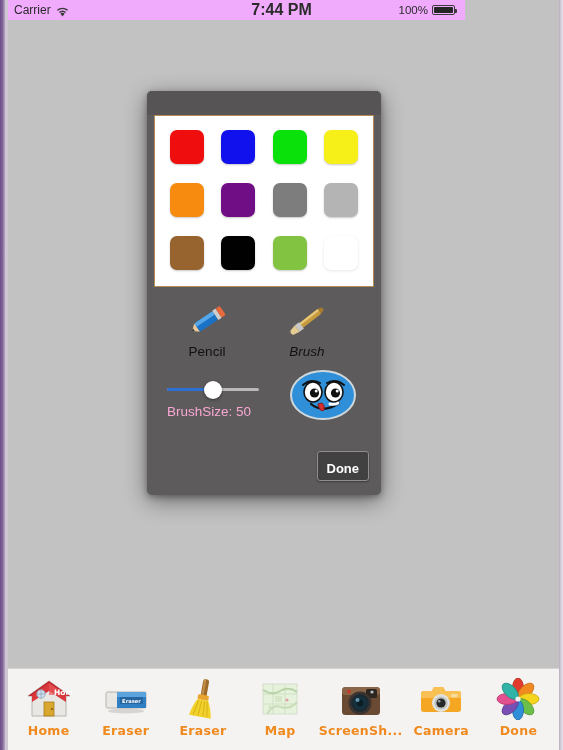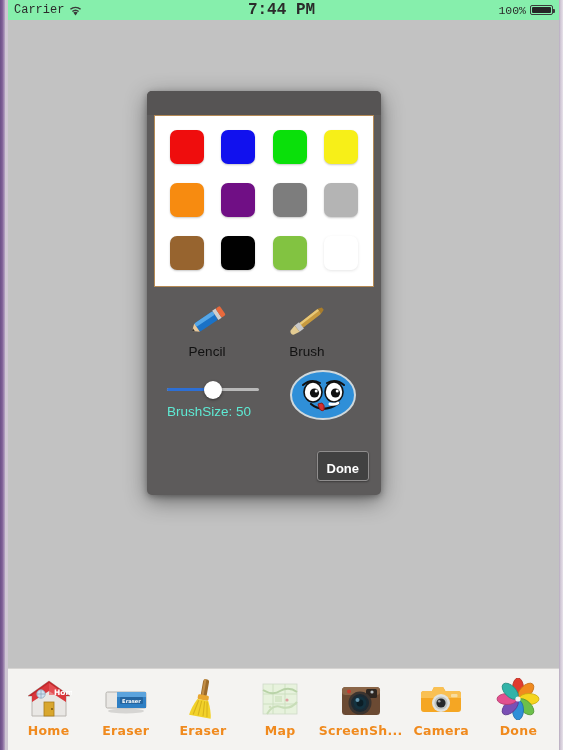--- a/index.html
+++ b/index.html
@@ -28,26 +28,25 @@
     background:#cfc6d3; z-index:59;
   }
   .edge-right {
     position:absolute; right:0; top:0; width:4px; height:750px;
     background:linear-gradient(to left,#e7e2ea 0%,#cdc3d2 70%,#b4a7bd 100%);
     z-index:60;
   }
 
   
   .status-bar {
-    position:absolute; left:0; top:0; width:563px; height:20px;
-    background:#86efac;
+    position:absolute; left:0; top:0; width:465px; height:20px;
+    background:#f0abfc;
     display:flex; align-items:center;
     font-size:12px; color:#2b2b2b;
     z-index:40;
-    font-family:Liberation Mono, monospace;
   }
   .status-left { position:absolute; left:14px; display:flex; align-items:center; gap:5px; }
   .status-center { position:absolute; left:0; width:563px; text-align:center; font-weight:bold; font-size:16px;}
   .status-right { position:absolute; right:10px; display:flex; align-items:center; gap:4px; }
   .wifi-icon { display:inline-block; width:13px; height:10px; position:relative; top:1px; }
   .batt-pct { font-size:11.5px; }
   .batt-shell {
     display:inline-block; width:23px; height:10.5px;
     border:1px solid #3a3a3a; border-radius:2px; position:relative; padding:1px;
     background:transparent;
@@ -102,21 +101,21 @@
   .tools {
     position:absolute; left:0; top:200px; width:234px; height:204px;
   }
   .tool-row {
     position:absolute; top:8px; left:0; width:234px; height:72px;
   }
   .tool {
     position:absolute; width:96px; text-align:center; cursor:pointer;
   }
   .tool.pencil { left:12px; }
-  .tool.brush  { left:112px; }
+  .tool.brush  { left:112px;font-style:italic; }
   .tool-glyph { height:44px; display:flex; align-items:center; justify-content:center; }
   .tool-label {
     font-size:13.5px; color:#111; margin-top:1px;
     font-family:"Liberation Sans", sans-serif;
   }
 
   
   .slider-wrap {
     position:absolute; left:20px; top:88px; width:92px; height:22px;
     cursor:pointer;
@@ -129,21 +128,21 @@
     position:absolute; left:0; top:9px; height:3px; border-radius:2px;
     background:#2d6fd4;
   }
   .slider-knob {
     position:absolute; top:2px; width:18px; height:18px;
     background:#fff; border-radius:50%;
     box-shadow:0 1px 3px rgba(0,0,0,0.45);
   }
   .size-label {
     position:absolute; left:20px; top:113px; width:150px;
-    font-size:13.5px; color:#5eead4; text-align:left;
+    font-size:13.5px; color:#f9a8d4; text-align:left;
   }
 
   
   .smiley-btn {
     position:absolute; left:142px; top:78px; width:68px; height:52px;
     cursor:pointer;
   }
 
   
   .done-btn {

